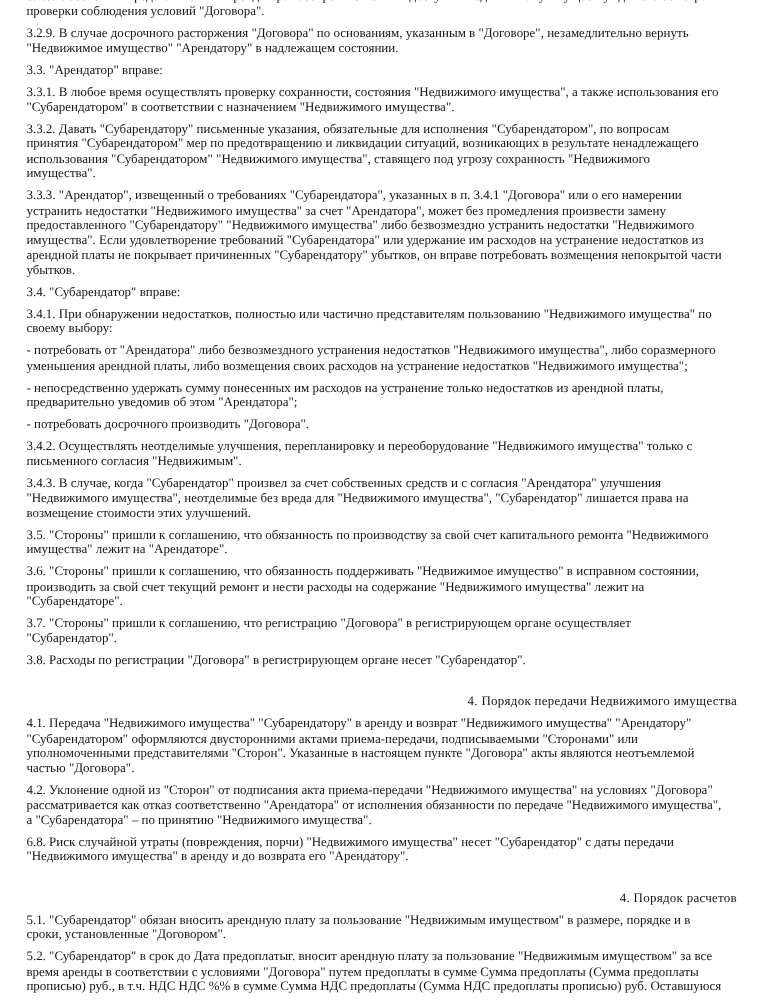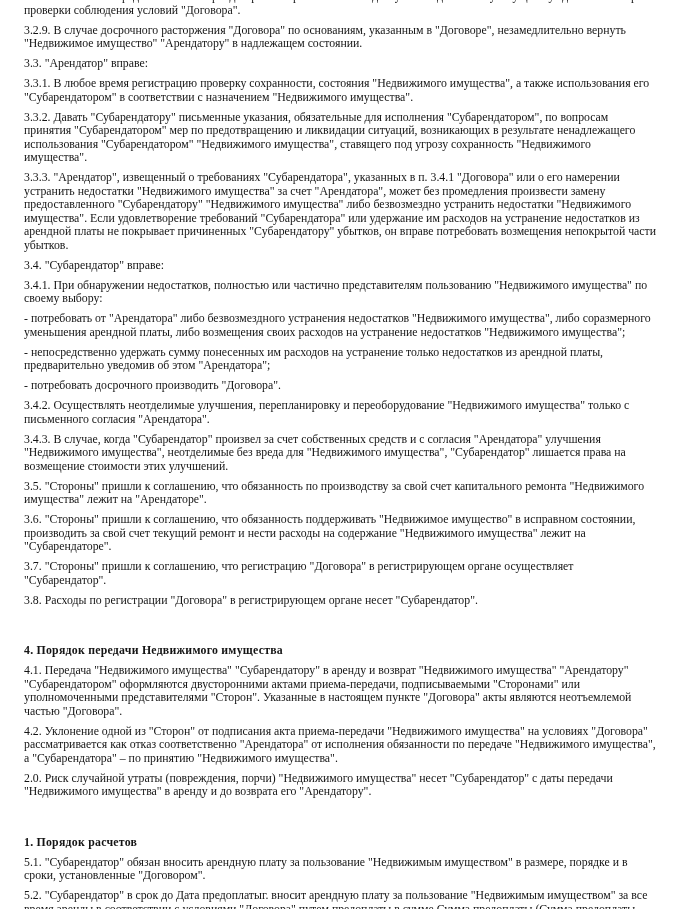--- a/index.html
+++ b/index.html
@@ -22,78 +22,79 @@
   }
   .blk {
     margin: 6.5px 0 0 0;
     white-space: pre-line;
     text-align: left;
   }
   .blk.clipped-top {
     margin-top: -10px;
   }
   .blk.heading {
-    font-weight: bold;
+    font-weight: normal;
     letter-spacing: 0.25px;
-    margin-top: 37px;
+    margin-top: 24px;
+    text-align: right;
   }
 </style>
 </head>
 <body>
 
 <div class="page">
   <div>
       <p class="blk clipped-top">3.2.8. Обеспечить представителям "Арендатора" беспрепятственный доступ к "Недвижимому имуществу" для его осмотра и
 проверки соблюдения условий "Договора".</p>
       <p class="blk paragraph">3.2.9. В случае досрочного расторжения "Договора" по основаниям, указанным в "Договоре", незамедлительно вернуть
 "Недвижимое имущество" "Арендатору" в надлежащем состоянии.</p>
       <p class="blk paragraph">3.3. "Арендатор" вправе:</p>
-      <p class="blk paragraph">3.3.1. В любое время регистрацию проверку сохранности, состояния "Недвижимого имущества", а также использования его
+      <p class="blk paragraph">3.3.1. В любое время осуществлять проверку сохранности, состояния "Недвижимого имущества", а также использования его
 "Субарендатором" в соответствии с назначением "Недвижимого имущества".</p>
       <p class="blk paragraph">3.3.2. Давать "Субарендатору" письменные указания, обязательные для исполнения "Субарендатором", по вопросам
 принятия "Субарендатором" мер по предотвращению и ликвидации ситуаций, возникающих в результате ненадлежащего
 использования "Субарендатором" "Недвижимого имущества", ставящего под угрозу сохранность "Недвижимого
 имущества".</p>
       <p class="blk paragraph">3.3.3. "Арендатор", извещенный о требованиях "Субарендатора", указанных в п. 3.4.1 "Договора" или о его намерении
 устранить недостатки "Недвижимого имущества" за счет "Арендатора", может без промедления произвести замену
 предоставленного "Субарендатору" "Недвижимого имущества" либо безвозмездно устранить недостатки "Недвижимого
 имущества". Если удовлетворение требований "Субарендатора" или удержание им расходов на устранение недостатков из
 арендной платы не покрывает причиненных "Субарендатору" убытков, он вправе потребовать возмещения непокрытой части
 убытков.</p>
       <p class="blk paragraph">3.4. "Субарендатор" вправе:</p>
       <p class="blk paragraph">3.4.1. При обнаружении недостатков, полностью или частично представителям пользованию "Недвижимого имущества" по
 своему выбору:</p>
       <p class="blk paragraph">- потребовать от "Арендатора" либо безвозмездного устранения недостатков "Недвижимого имущества", либо соразмерного
 уменьшения арендной платы, либо возмещения своих расходов на устранение недостатков "Недвижимого имущества";</p>
       <p class="blk paragraph">- непосредственно удержать сумму понесенных им расходов на устранение только недостатков из арендной платы,
 предварительно уведомив об этом "Арендатора";</p>
       <p class="blk paragraph">- потребовать досрочного производить "Договора".</p>
       <p class="blk paragraph">3.4.2. Осуществлять неотделимые улучшения, перепланировку и переоборудование  "Недвижимого имущества" только с
-письменного согласия "Арендатора".</p>
+письменного согласия "Недвижимым".</p>
       <p class="blk paragraph">3.4.3. В случае, когда "Субарендатор" произвел за счет собственных средств и с согласия "Арендатора" улучшения
 "Недвижимого имущества", неотделимые без вреда для "Недвижимого имущества", "Субарендатор" лишается права на
 возмещение стоимости этих улучшений.</p>
       <p class="blk paragraph">3.5. "Стороны" пришли к соглашению, что обязанность по производству за свой счет капитального ремонта "Недвижимого
 имущества" лежит на "Арендаторе".</p>
       <p class="blk paragraph">3.6. "Стороны" пришли к соглашению, что обязанность поддерживать "Недвижимое имущество" в исправном состоянии,
 производить за свой счет текущий ремонт и нести расходы на содержание "Недвижимого имущества" лежит на
 "Субарендаторе".</p>
       <p class="blk paragraph">3.7. "Стороны" пришли к соглашению, что регистрацию "Договора" в регистрирующем органе осуществляет
 "Субарендатор".</p>
       <p class="blk paragraph">3.8. Расходы по регистрации "Договора" в регистрирующем органе несет "Субарендатор".</p>
       <p class="blk heading">4. Порядок передачи Недвижимого имущества</p>
       <p class="blk paragraph">4.1. Передача "Недвижимого имущества" "Субарендатору" в аренду и возврат "Недвижимого имущества" "Арендатору"
 "Субарендатором" оформляются двусторонними актами приема-передачи, подписываемыми "Сторонами" или
 уполномоченными представителями "Сторон". Указанные в настоящем пункте "Договора" акты являются неотъемлемой
 частью "Договора".</p>
       <p class="blk paragraph">4.2. Уклонение одной из "Сторон" от подписания акта приема-передачи "Недвижимого имущества" на условиях "Договора"
 рассматривается как отказ соответственно "Арендатора" от исполнения обязанности по передаче "Недвижимого имущества",
 а "Субарендатора" – по принятию "Недвижимого имущества".</p>
-      <p class="blk paragraph">2.0. Риск случайной утраты (повреждения, порчи) "Недвижимого имущества" несет "Субарендатор" с даты передачи
+      <p class="blk paragraph">6.8. Риск случайной утраты (повреждения, порчи) "Недвижимого имущества" несет "Субарендатор" с даты передачи
 "Недвижимого имущества" в аренду и до возврата его "Арендатору".</p>
-      <p class="blk heading">1. Порядок расчетов</p>
+      <p class="blk heading">4. Порядок расчетов</p>
       <p class="blk paragraph">5.1. "Субарендатор" обязан вносить арендную плату за пользование "Недвижимым имуществом" в размере, порядке и в
 сроки, установленные "Договором".</p>
       <p class="blk paragraph">5.2. "Субарендатор" в срок до Дата предоплатыг. вносит арендную плату за пользование "Недвижимым имуществом" за все
 время аренды в соответствии с условиями "Договора" путем предоплаты в сумме Сумма предоплаты (Сумма предоплаты
 прописью) руб., в т.ч. НДС НДС %% в сумме Сумма НДС предоплаты (Сумма НДС предоплаты прописью) руб. Оставшуюся</p>
     </div>
 </div>
 
 </body></html>

